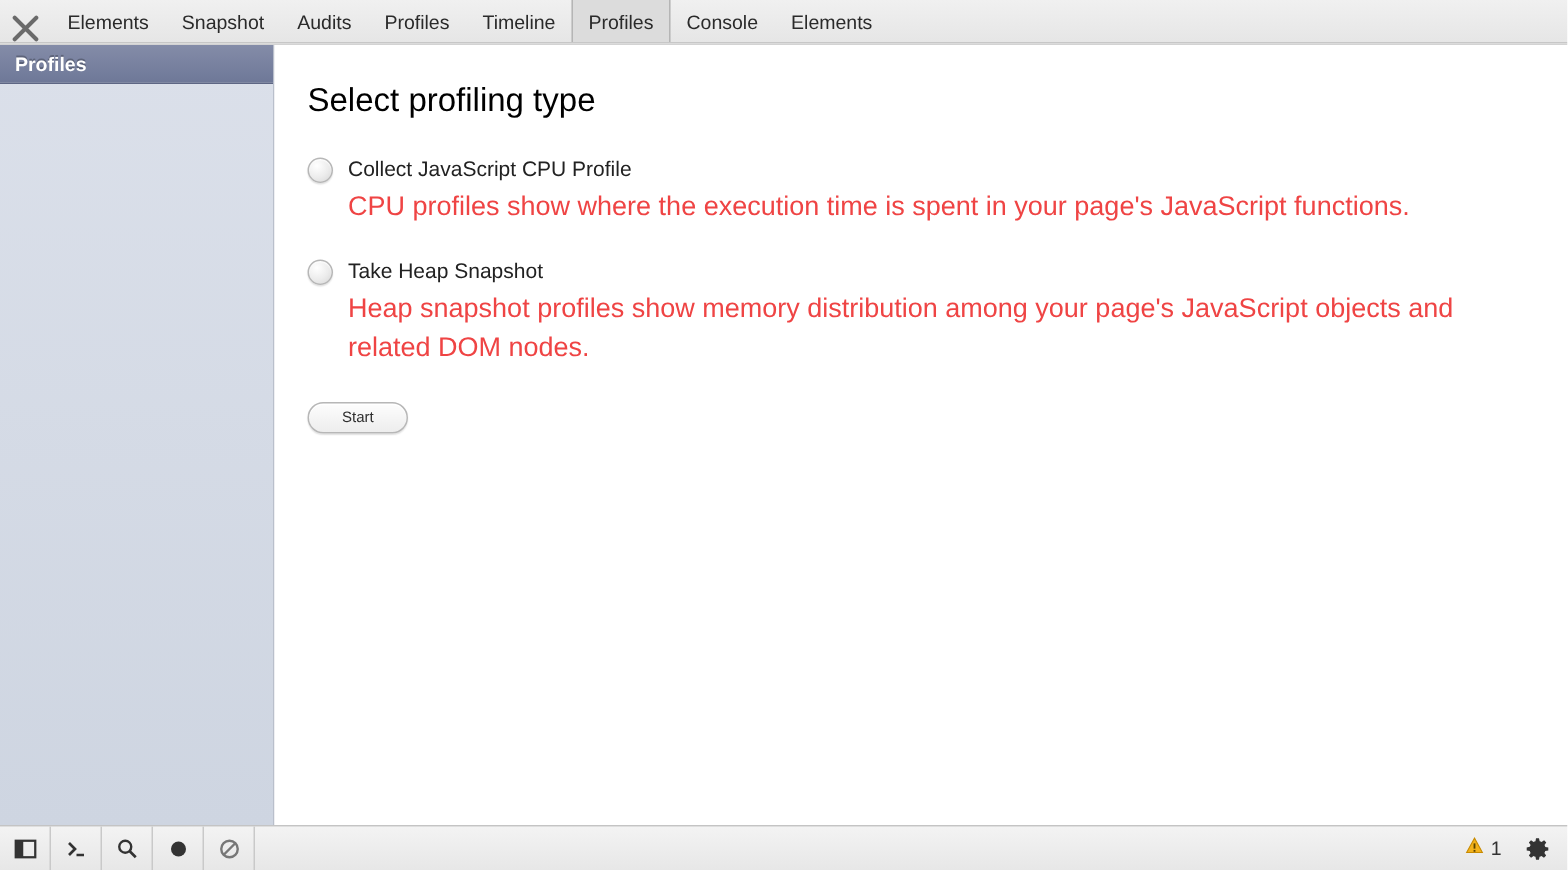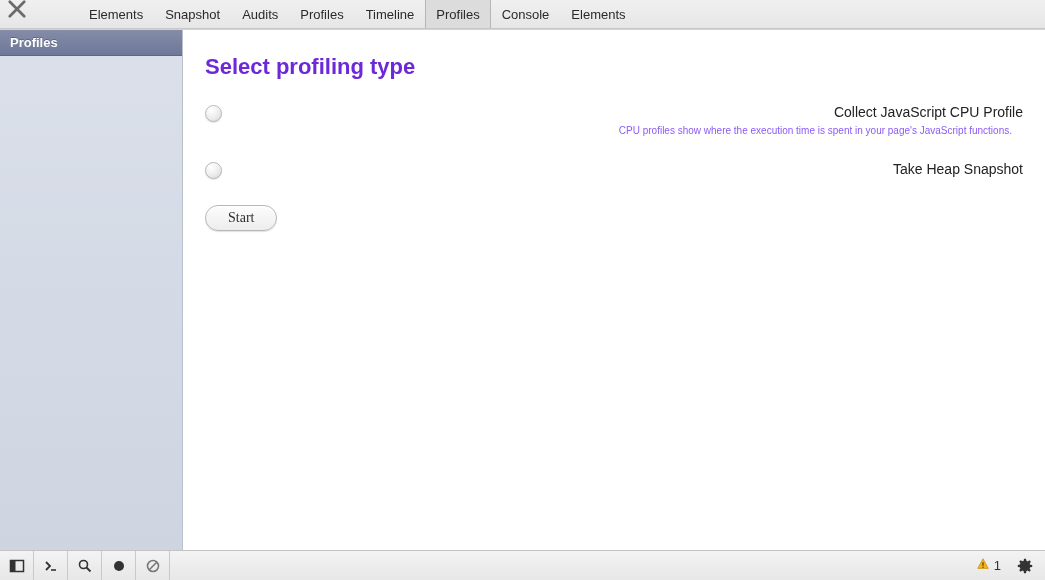--- a/index.html
+++ b/index.html
@@ -5,23 +5,22 @@
   * { box-sizing: border-box; margin: 0; padding: 0; }
   html, body { width: 1045px; height: 580px; font-family: "Lucida Grande", "Helvetica Neue", Arial, sans-serif; font-size: 13px; overflow: hidden; }
   body { display: flex; flex-direction: column; background: #fff; }
 
   
   .tabbar {
     height: 29px;
     background: linear-gradient(#f0f0f0,#e6e6e6);
     border-bottom: 1px solid #c7c7c7;
     display: flex;
-    align-items: flex-start;
+    align-items: flex-end;
     padding: 0 8px;
-    gap: 44px;
   }
   .close-x {
     width: 18px; height: 18px; display:flex; align-items:center; justify-content:center;
     color:#5a5a5a; font-size:14px; margin-right: 8px; cursor:pointer;
   }
   .tabs { display:flex; height:100%; }
   .tab {
     display:flex; align-items:center; padding:0 10px; color:#2a2a2a; cursor:pointer;
     border-left:1px solid transparent; border-right:1px solid transparent;
   }
@@ -43,50 +42,50 @@
     background: linear-gradient(#848ca8,#6e7898);
     color:#fff; font-weight:bold; font-size:13px;
     display:flex; align-items:center; padding:0 10px;
     border-bottom:1px solid #5d6684;
     text-shadow:0 -1px 0 rgba(0,0,0,.25);
   }
   .content {
     flex:1; padding: 24px 22px; overflow:auto; background:#fff;
   }
   h1 {
-    font-size: 22px; font-weight: bold; color:#6d28d9; margin-bottom: 24px;
+    font-size: 22px; font-weight: normal; color:#000000; margin-bottom: 24px;
   }
   .option { display:flex; align-items:flex-start; margin-bottom: 22px; }
   .radio {
     width:17px; height:17px; border-radius:50%;
     background: radial-gradient(circle at 35% 30%, #fff, #ececec 55%, #d6d6d6 100%);
     border:1px solid #b7b7b7;
     box-shadow: 0 1px 1px rgba(0,0,0,.12), inset 0 1px 1px rgba(255,255,255,.8);
     margin-top:1px; margin-right:10px; flex:none; cursor:pointer;
     display:flex; align-items:center; justify-content:center;
   }
   .radio .dot {
     width:7px; height:7px; border-radius:50%;
     background: radial-gradient(circle at 35% 30%, #6a6a6a, #2f2f2f);
     display:none;
   }
   .radio.checked .dot { display:block; }
-  .opt-body { flex:1;text-align:right; }
+  .opt-body { flex:1; }
   .opt-title { font-size:14px; color:#222; margin-bottom:4px; }
-  .opt-desc { font-size:10px; color:#8b5cf6; line-height:1.45; max-width: 780px; }
+  .opt-desc { font-size:18px; color:#ef4444; line-height:1.45; max-width: 780px; }
 
   .start-btn {
     margin-top: 2px;
     display:inline-block;
     padding: 4px 22px;
     border-radius: 14px;
     border:1px solid #b7b7b7;
     background: linear-gradient(#fdfdfd,#ededed);
     box-shadow: 0 1px 1px rgba(0,0,0,.12), inset 0 1px 0 #fff;
-    font-size:14px; color:#2f2f2f; cursor:pointer;font-family:Liberation Serif, serif;
+    font-size:10px; color:#2f2f2f; cursor:pointer;
   }
 
   
   .bottombar {
     height: 30px;
     background: linear-gradient(#f3f3f3,#e7e7e7);
     border-top:1px solid #c4c4c4;
     display:flex; align-items:center;
   }
   .tbtn {
@@ -154,20 +153,21 @@
       <div class="opt-body">
         <div class="opt-title">Collect JavaScript CPU Profile</div>
         <div class="opt-desc">CPU profiles show where the execution time is spent in your page's JavaScript functions.</div>
       </div>
     </div>
 
     <div class="option">
       <div class="radio"></div>
       <div class="opt-body">
         <div class="opt-title">Take Heap Snapshot</div>
+        <div class="opt-desc">Heap snapshot profiles show memory distribution among your page's JavaScript objects and related DOM nodes.</div>
       </div>
     </div>
 
 
     <button class="start-btn">
       <span>Start</span>
     </button>
   </div>
 </div>
 

